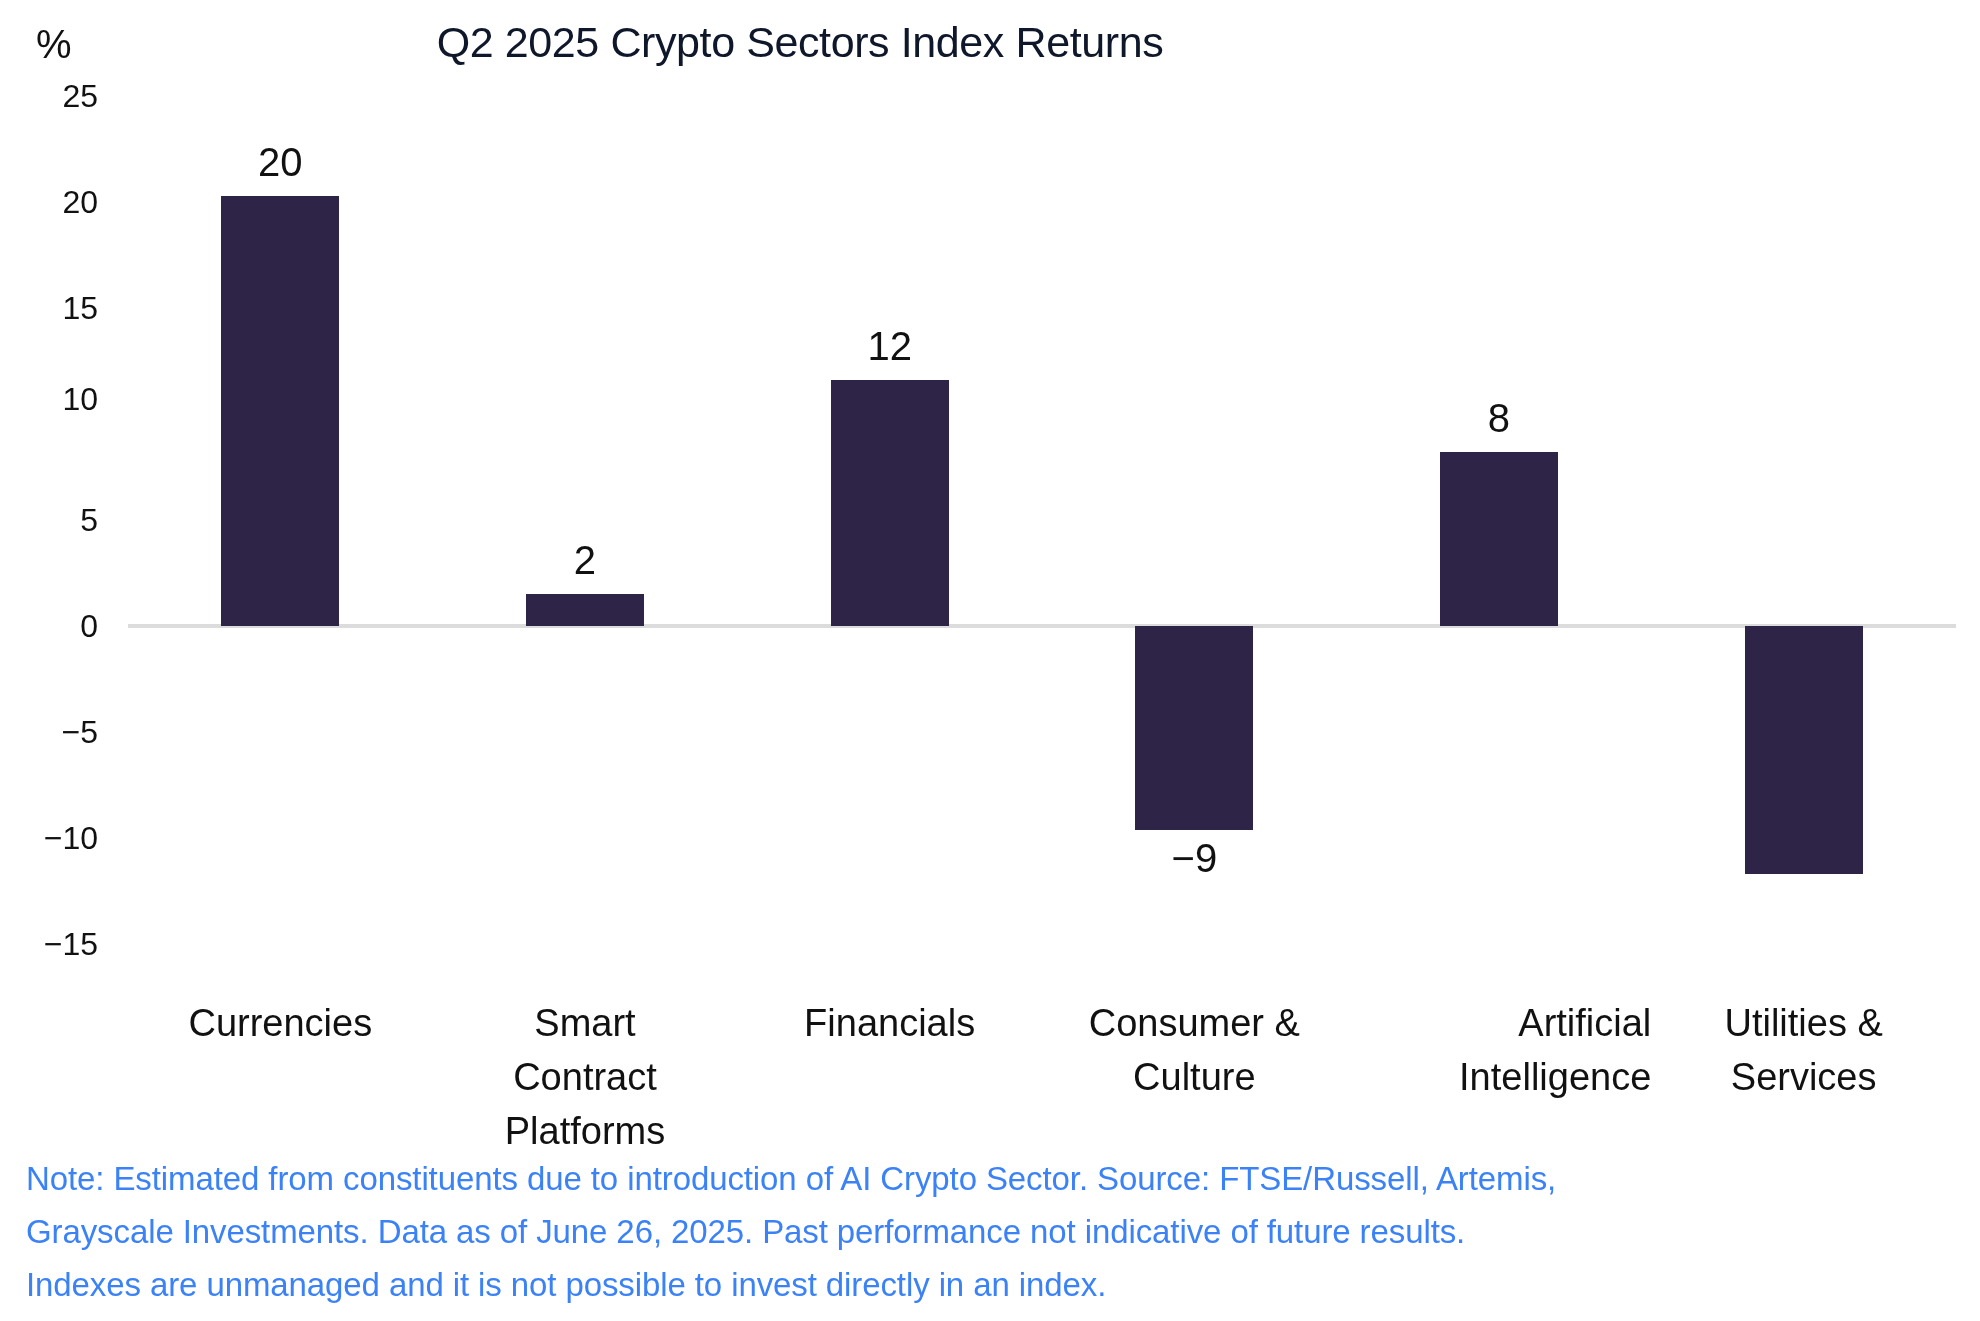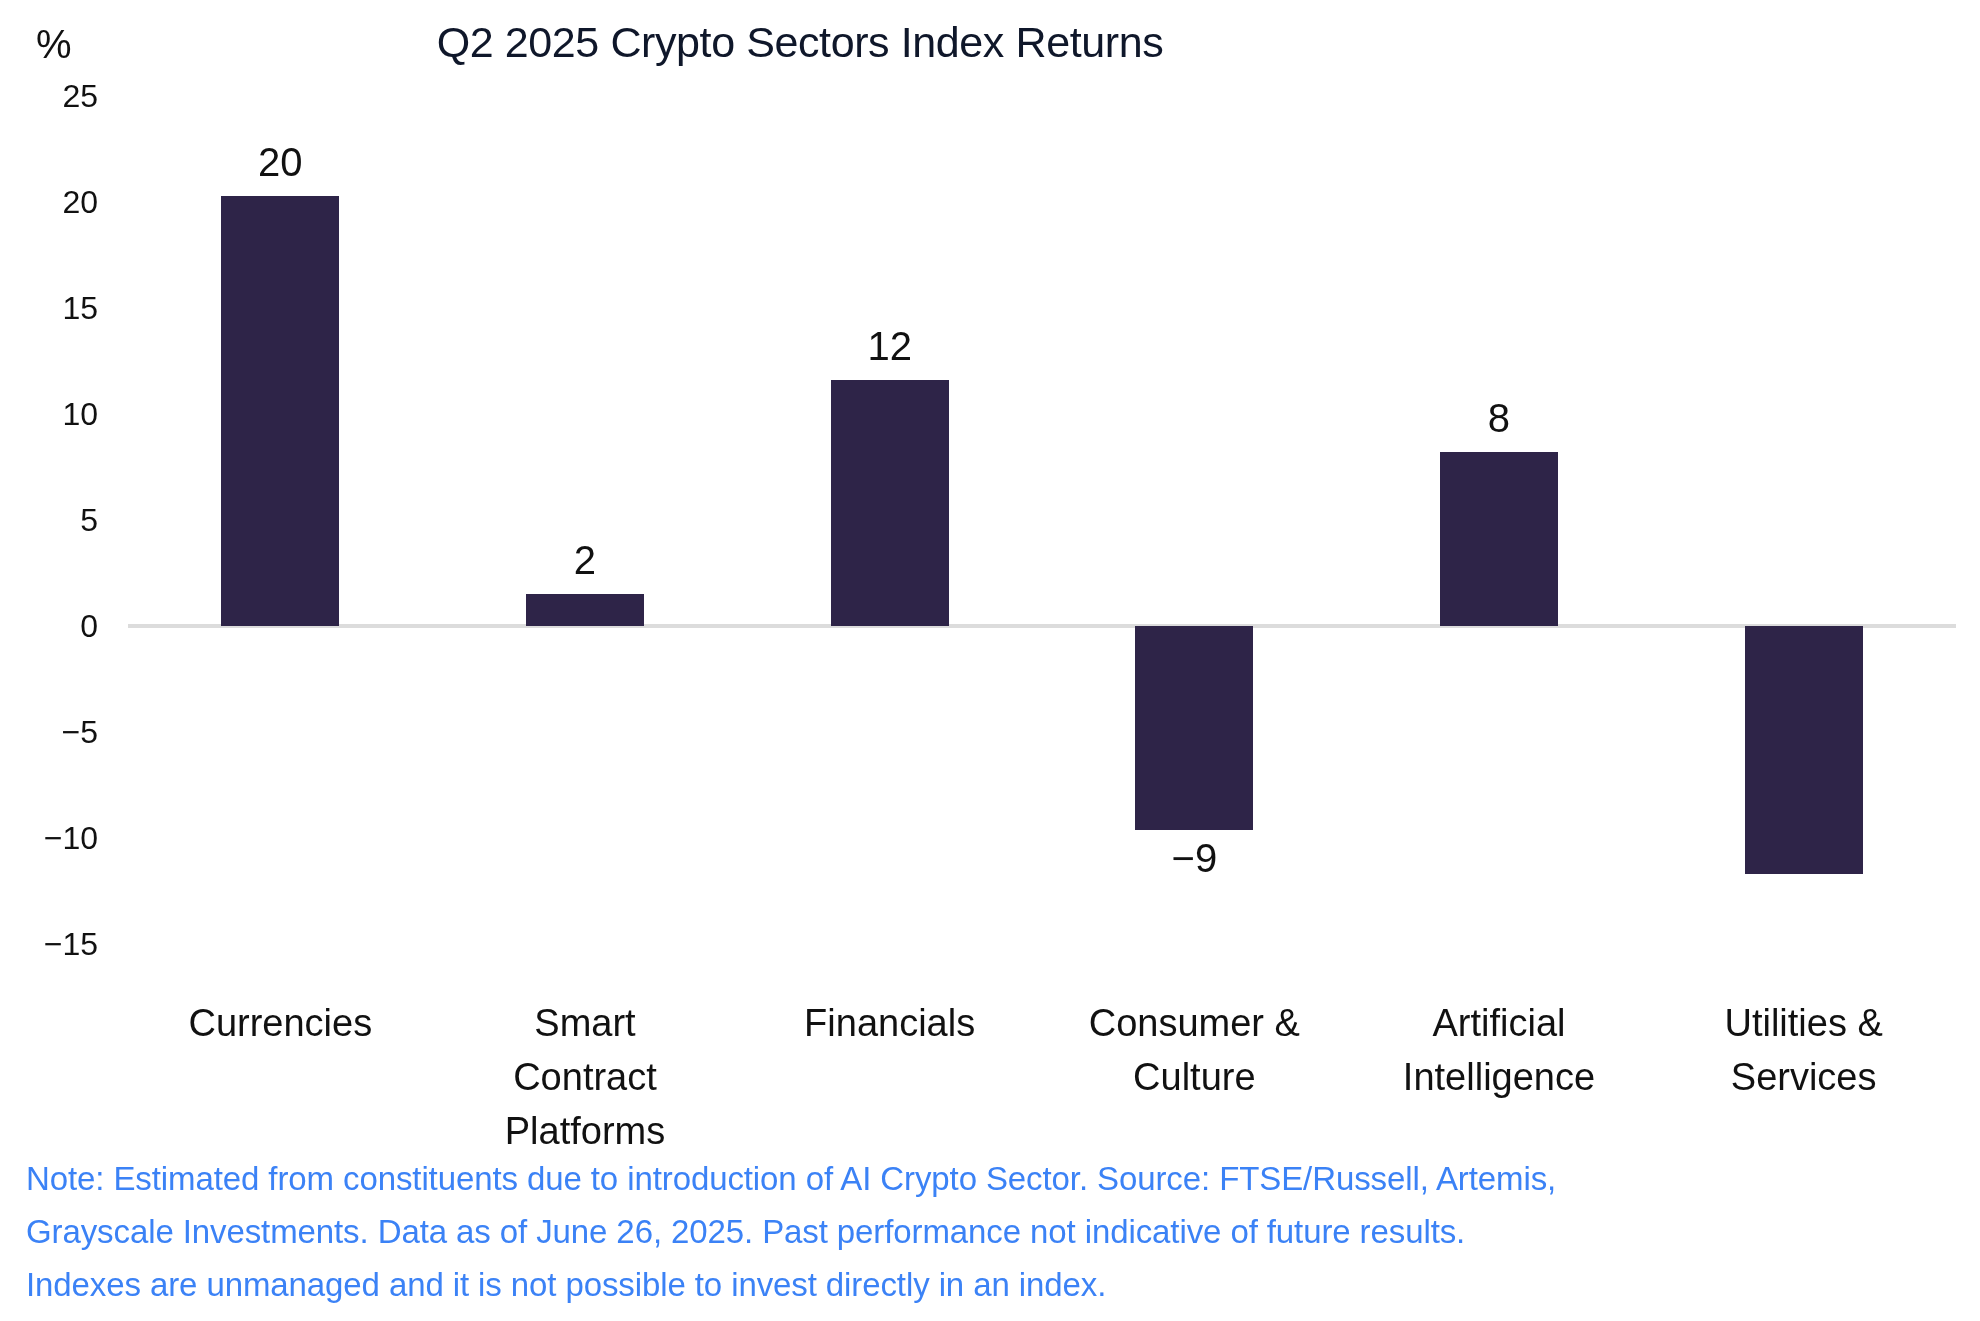--- a/index.html
+++ b/index.html
@@ -142,21 +142,21 @@
   <div id="chart-title">
     <span id="title-shift">Q2 2025 Crypto Sectors Index Returns</span>
   </div>
 
   <div id="y-unit">%</div>
 
   <div id="y-ticks">
       <div class="y-tick" style="top: 0px;">25</div>
       <div class="y-tick" style="top: 106px;">20</div>
       <div class="y-tick" style="top: 212px;">15</div>
-      <div class="y-tick" style="top: 318px;">10</div>
+      <div class="y-tick" style="top: 303px;">10</div>
       <div class="y-tick" style="top: 424px;">5</div>
       <div class="y-tick" style="top: 530px;">0</div>
       <div class="y-tick" style="top: 636px;">−5</div>
       <div class="y-tick" style="top: 742px;">−10</div>
       <div class="y-tick" style="top: 848px;">−15</div>
     </div>
 
   <div id="plot">
     <div id="zero-line" style="top: 528px; background: rgb(220, 220, 220);"></div>
   <div class="bar-group" style="left: 0px; width: 304.667px;">
@@ -193,21 +193,21 @@
         <div>Contract</div>
         <div>Platforms</div>
       </div>
       <div class="cat-label" style="left: 609.333px; width: 304.667px;">
         <div>Financials</div>
       </div>
       <div class="cat-label" style="left: 914px; width: 304.667px;">
         <div>Consumer &amp;</div>
         <div>Culture</div>
       </div>
-      <div class="cat-label" style="left: 1218.67px; width: 304.667px;">
+      <div class="cat-label" style="left: 1218.67px; width: 304.667px; text-align: right;">
         <div>Artificial</div>
         <div>Intelligence</div>
       </div>
       <div class="cat-label" style="left: 1523.33px; width: 304.667px;">
         <div>Utilities &amp;</div>
         <div>Services</div>
       </div>
     </div>
 
   <div id="footnote">

